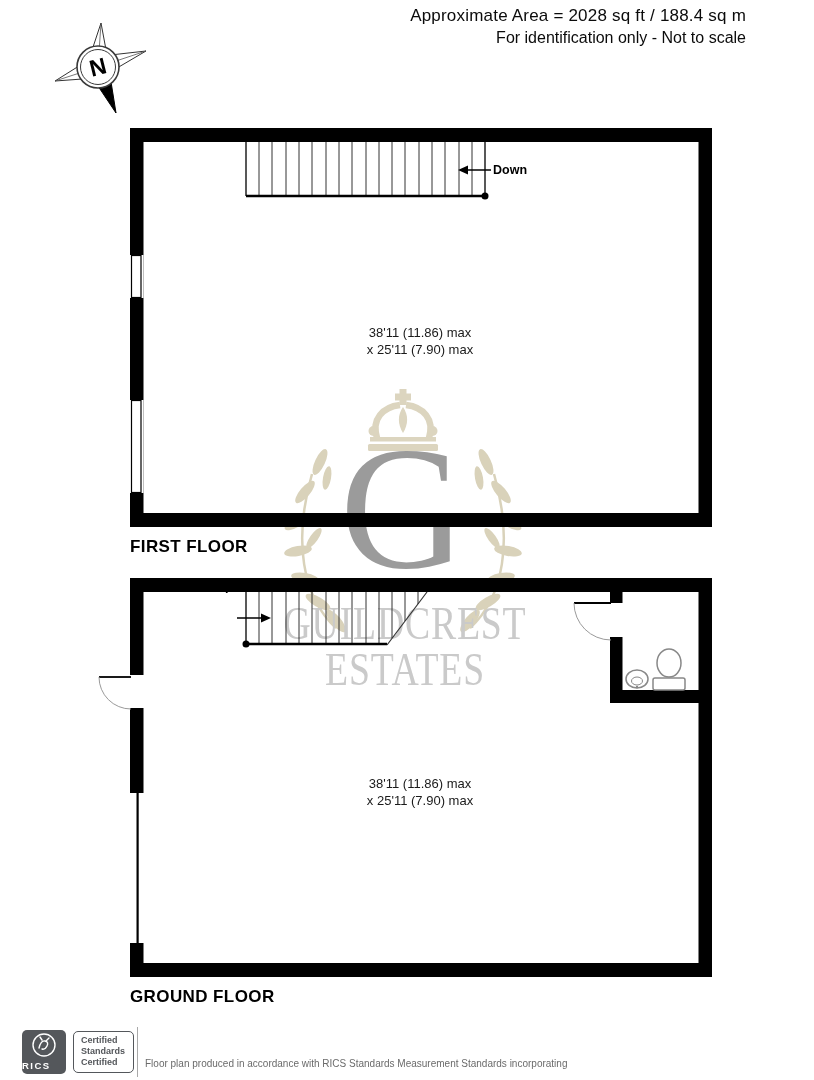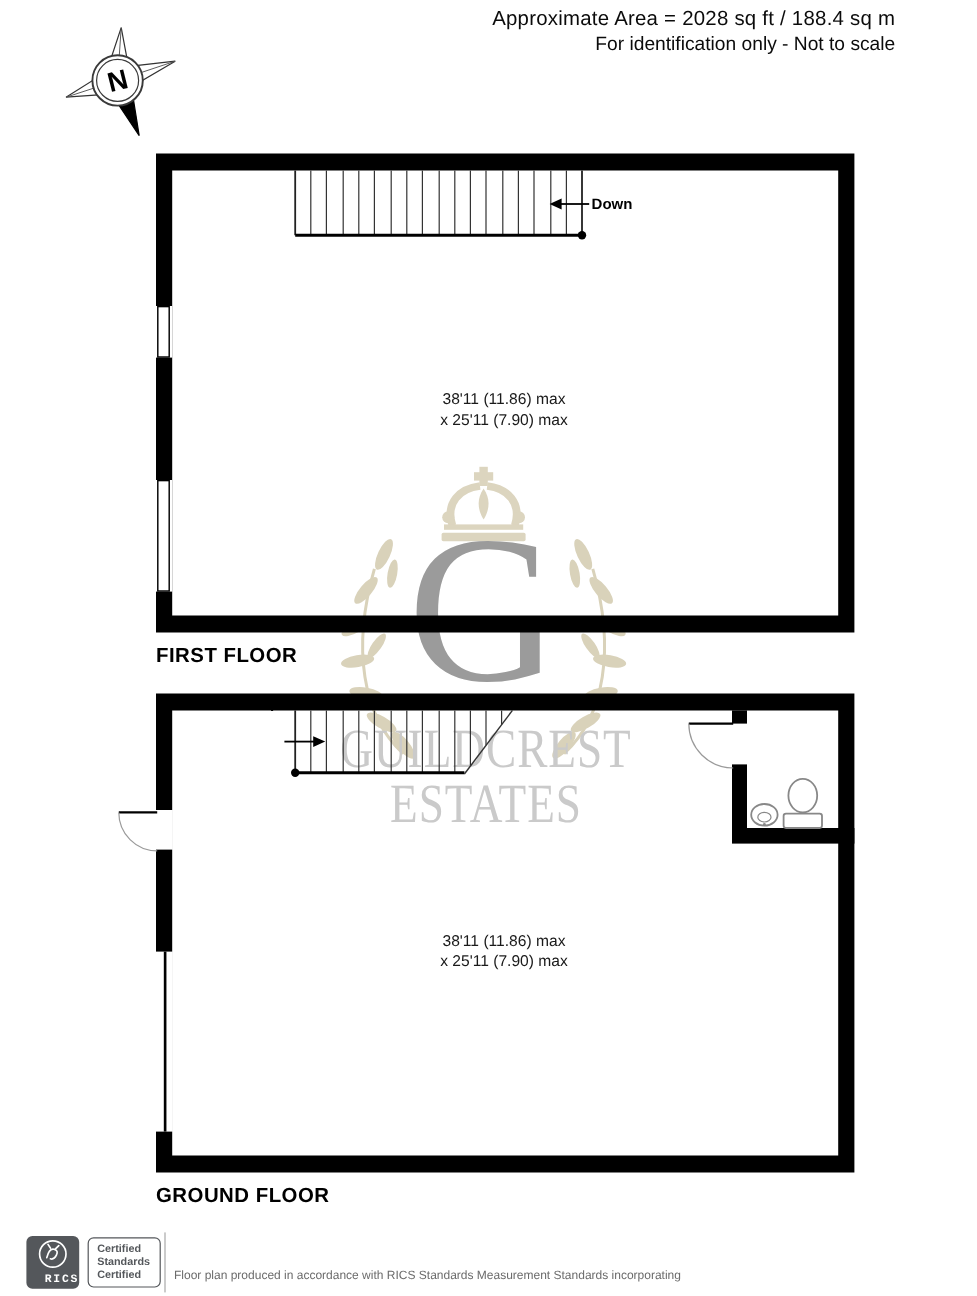--- a/index.html
+++ b/index.html
@@ -11,22 +11,22 @@
   .floorlabel{font-size:17px;font-weight:bold;letter-spacing:.4px;color:#000;}
   .dims{width:200px;text-align:center;font-size:13px;line-height:16.5px;color:#1a1a1a;}
   .stairlabel{font-size:12.5px;font-weight:bold;color:#000;}
   .wm-g{font-family:"Liberation Serif",serif;font-size:175px;line-height:175px;color:#9b9b9b;}
   .wm-name{width:410px;text-align:center;font-family:"Liberation Serif",serif;font-size:46px;
            line-height:1;color:#cacaca;letter-spacing:1px;transform:scaleX(0.82);transform-origin:center;}
   .north{width:26px;height:26px;text-align:center;font-size:23px;font-weight:bold;color:#000;
          transform:rotate(-14deg);line-height:26px;}
   .footer-text{font-size:10px;line-height:13.5px;color:#6b6b6b;white-space:pre;}
   .rics-square{width:44px;height:44px;background:#54575b;border-radius:5px;}
-  .rics-org{position:absolute;left:0;right:0;bottom:3px;text-align:right;color:#fff;
-            font-size:9.5px;font-weight:bold;letter-spacing:1.5px;font-family:Liberation Mono, monospace;}
+  .rics-org{position:absolute;left:0;right:0;bottom:3px;text-align:left;color:#fff;
+            font-size:9.5px;font-weight:bold;letter-spacing:1.5px;}
   .cert-box{width:59px;height:40px;background:#fff;border:1.6px solid #54575b;border-radius:5px;}
   .cert-text{position:absolute;left:7px;top:3px;font-size:9px;line-height:11px;font-weight:bold;color:#54575b;}
   .vdiv{width:1px;height:50px;background:#a9a9a9;}
 </style>
 </head>
 <body>
 
 <div id="page">
 
   <div class="abs hdr1">Approximate Area = 2028 sq ft / 188.4 sq m</div>

